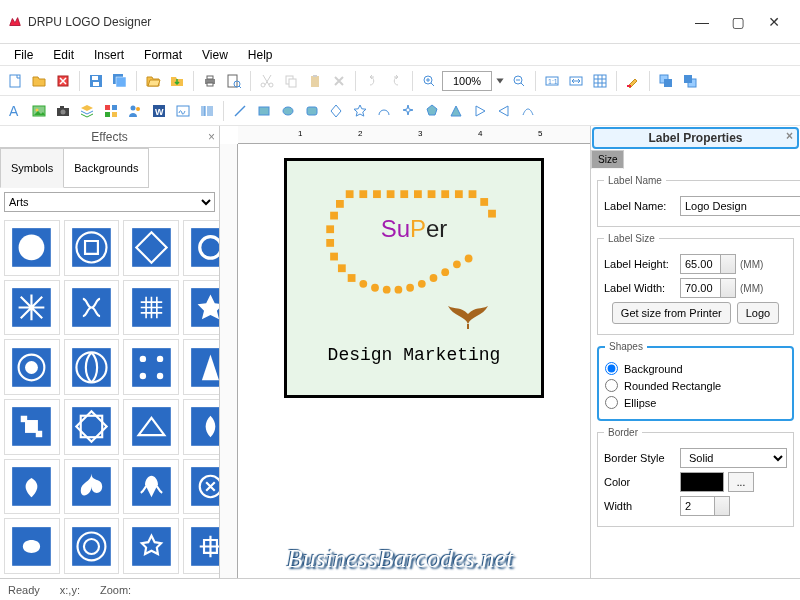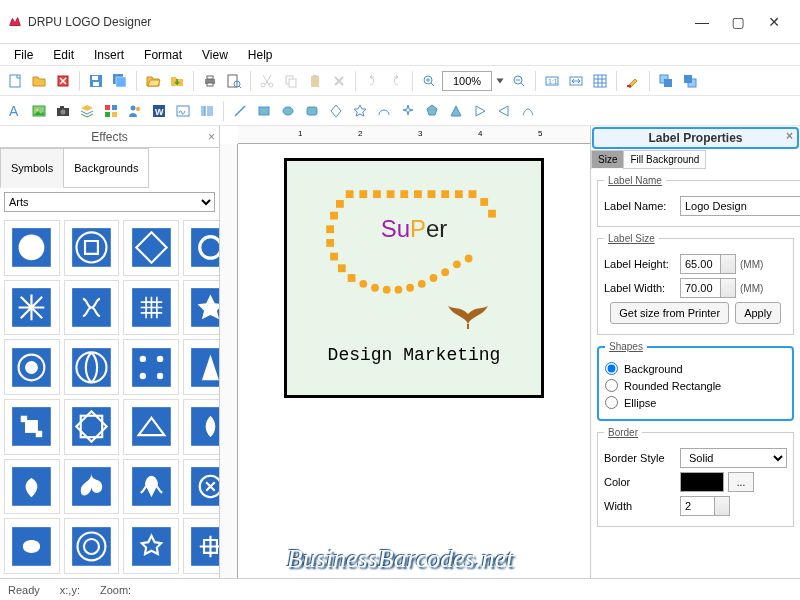--- a/index.html
+++ b/index.html
@@ -38,21 +38,21 @@
 .leaf { position: absolute; right: 48px; bottom: 62px; color: #a6651e; }
 .market-text { font-family: "Courier New", monospace; font-size: 18px; text-align: center; position: absolute; bottom: 30px; left: 0; right: 0; }
 .rightpanel { width: 210px; border-left: 1px solid #ccc; display: flex; flex-direction: column; font-size: 11px; }
 .propshead { height: 22px; border: 2px solid #2e9be6; border-radius: 4px; display: flex; align-items: center; justify-content: center; margin: 1px; font-size: 12px; font-weight: bold; color: #333; background: #eaf5ff; position: relative; }
 .propshead .xbtn { position: absolute; right: 4px; top: 0; font-size: 12px; cursor: pointer; color: #888; }
 .proptabs { display: flex; font-size: 10px; }
 .proptab { padding: 3px 6px; border: 1px solid #ccc; cursor: pointer; margin-right: -1px; }
 .proptab.active { background: #a3a3a3; border-bottom-color: #f5f5f5; }
 .propbody { flex: 1; padding: 6px; overflow: auto; }
 .fieldset { border: 1px solid #ccc; padding: 6px; margin-bottom: 6px; }
-.fieldset legend { font-size: 10px; padding: 0 4px; color: #555; text-decoration: underline; }
+.fieldset legend { font-size: 10px; padding: 0 4px; color: #555; }
 .frow { display: flex; align-items: center; margin: 4px 0; gap: 4px; }
 .flabel { width: 72px; font-size: 11px; }
 .finput { flex: 1; height: 20px; font-size: 11px; border: 1px solid #aaa; padding: 0 4px; background: #fff; }
 .spinner { width: 56px; height: 20px; border: 1px solid #aaa; display: flex; align-items: center; padding: 0 16px 0 4px; font-size: 11px; position: relative; background: #fff; }
 .spinner::after { content: ""; position: absolute; right: 0; top: 0; bottom: 0; width: 14px; border-left: 1px solid #aaa; background: linear-gradient(#f5f5f5,#e5e5e5); }
 .unit { font-size: 10px; color: #555; }
 .pbtn { height: 22px; font-size: 11px; border: 1px solid #aaa; background: #f5f5f5; cursor: pointer; padding: 0 8px; border-radius: 3px; }
 .radio { display: flex; align-items: center; gap: 6px; margin: 4px 0; font-size: 11px; }
 .radio input { margin: 0; }
 .selbox { height: 20px; font-size: 11px; border: 1px solid #aaa; background: #fff; padding: 0 4px; flex: 1; }
@@ -604,21 +604,20 @@
     </div>
   </div>
 
   <div class="rightpanel">
     <div class="propshead">
       <span>Label Properties</span>
       <span class="xbtn">×</span>
     </div>
     <div class="proptabs">
       <div class="proptab active">Size</div>
-      <div class="proptab">Fill Background</div>
     </div>
     <div class="propbody">
       <fieldset class="fieldset">
         <legend>Label Name</legend>
         <div class="frow">
           <div class="flabel">Label Name:</div>
           <input class="finput" value="Logo Design" style="">
         </div>
       </fieldset>
       <fieldset class="fieldset">
@@ -628,21 +627,21 @@
           <div class="spinner">65.00</div>
           <div class="unit">(MM)</div>
         </div>
         <div class="frow">
           <div class="flabel">Label Width:</div>
           <div class="spinner">70.00</div>
           <div class="unit">(MM)</div>
         </div>
         <div class="frow" style="gap:6px; justify-content:center;">
           <button class="pbtn">Get size from Printer</button>
-          <button class="pbtn">Apply</button>
+          <button class="pbtn">Logo</button>
         </div>
       </fieldset>
       <fieldset class="fieldset" style="border:2px solid #2e9be6; border-radius:4px;">
         <legend>Shapes</legend>
         <label class="radio">
             <input type="radio" name="shape" checked="" style="">
             <span>Background</span>
           </label>
         <label class="radio">
             <input type="radio" name="shape" style="">

